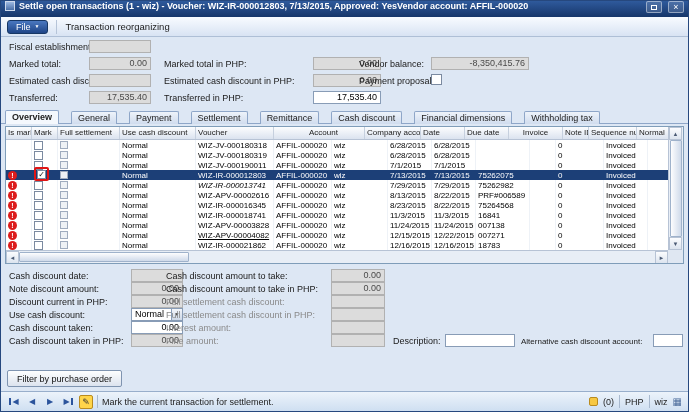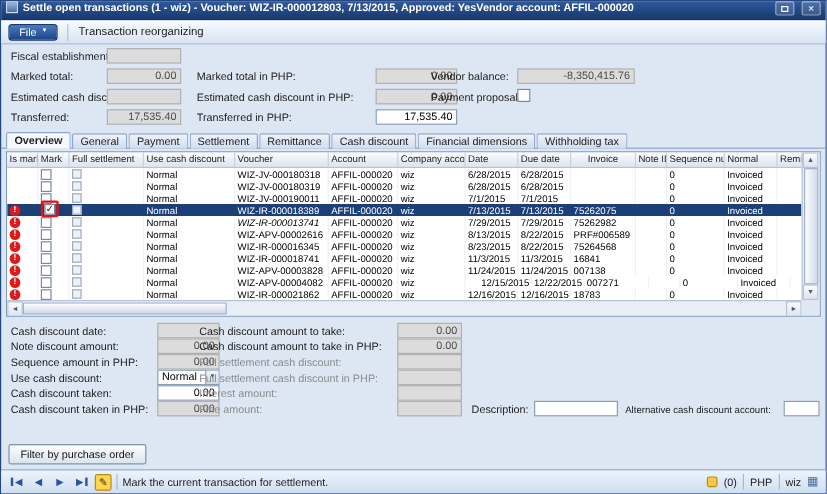--- a/index.html
+++ b/index.html
@@ -31,21 +31,21 @@
   .hdr-form { position:relative; height:70px; flex:0 0 auto; }
   .lbl { position:absolute; font-size:9px; color:#202020; white-space:nowrap; }
   .lbl.dim { color:#8a8a8a; }
   .fld { position:absolute; height:13px; font-size:9px; line-height:11px; padding:0 3px;
          border:1px solid #889cb6; background:#fff; color:#000; white-space:nowrap; overflow:hidden; }
   .fld.dis { background:#dcdcdc; border-color:#b1b1b1; color:#4a4a4a; }
   .fld.num { text-align:right; }
   .cbx { position:absolute; width:11px; height:11px; border:1px solid #7b8aa0; background:#fff; }
 
   
-  .tabs { display:flex; gap:1px; padding:2px 4px 0 4px; border-bottom:1px solid #8ea6c8;
+  .tabs { display:flex; gap:12px; padding:2px 4px 0 4px; border-bottom:1px solid #8ea6c8;
           height:17px; align-items:flex-end; flex:0 0 auto; }
   .tab { font-size:9px; padding:1px 6px 1px 6px; border:1px solid #8ea6c8; border-bottom:none;
          border-radius:2px 2px 0 0; background:linear-gradient(#eef3fa,#d0dcee); color:#222;
          position:relative; top:1px; white-space:nowrap; }
   .tab.active { background:#f4f8fd; font-weight:bold; padding-bottom:2px; z-index:2; }
 
   
   .grid-outer { margin:2px 4px; height:138px; border:1px solid #7f9db9; background:#fff;
                 position:relative; overflow:hidden; flex:0 0 auto; }
   .grid-content { position:absolute; left:0; top:0; right:15px; bottom:13px; overflow:hidden; }
@@ -155,21 +155,21 @@
     </div>
 
   <div class="grid-outer">
     <div class="grid-content">
       <div class="g-head">
           <div class="gh" style="width: 26px;">Is marked</div>
           <div class="gh" style="width: 26px;">Mark</div>
           <div class="gh" style="width: 62px;">Full settlement</div>
           <div class="gh" style="width: 76px;">Use cash discount</div>
           <div class="gh" style="width: 78px;">Voucher</div>
-          <div class="gh" style="width: 58px;">Account</div>
+          <div class="gh" style="width: 58px; margin-left: 33px;">Account</div>
           <div class="gh" style="width: 56px;">Company accounts</div>
           <div class="gh" style="width: 44px;">Date</div>
           <div class="gh" style="width: 44px;">Due date</div>
           <div class="gh" style="width: 54px; text-align: center;">Invoice</div>
           <div class="gh" style="width: 26px;">Note ID</div>
           <div class="gh" style="width: 48px;">Sequence number</div>
           <div class="gh" style="width: 44px;">Normal</div>
           <div class="gh" style="width: 60px;">Remittance</div>
         </div>
       <div class="g-body">
@@ -239,21 +239,21 @@
             </div>
             <div class="gc" style="width: 26px;">
               <span class="red-ring">
                 <span class="cb">✓</span>
               </span>
             </div>
             <div class="gc" style="width: 62px;">
               <span class="cb fs"></span>
             </div>
             <div class="gc" style="width: 76px;">Normal</div>
-            <div class="gc" style="width: 78px;">WIZ-IR-000018389</div>
+            <div class="gc" style="width: 78px;">WIZ-IR-000012803</div>
             <div class="gc" style="width: 58px;">AFFIL-000020</div>
             <div class="gc" style="width: 56px;">wiz</div>
             <div class="gc" style="width: 44px;">7/13/2015</div>
             <div class="gc" style="width: 44px;">7/13/2015</div>
             <div class="gc" style="width: 54px;">75262075</div>
             <div class="gc" style="width: 26px;"></div>
             <div class="gc" style="width: 48px;">0</div>
             <div class="gc" style="width: 44px;">Invoiced</div>
             <div class="gc" style="width: 60px;"></div>
           </div>
@@ -371,24 +371,24 @@
             <div class="gc" style="width: 26px;">
               <span class="warn-ic">!</span>
             </div>
             <div class="gc" style="width: 26px;">
               <span class="cb"></span>
             </div>
             <div class="gc" style="width: 62px;">
               <span class="cb fs"></span>
             </div>
             <div class="gc" style="width: 76px;">Normal</div>
-            <div class="gc" style="width: 78px;">WIZ-APV-00004082</div>
-            <div class="gc" style="width: 58px;">AFFIL-000020</div>
-            <div class="gc" style="width: 56px;">wiz</div>
-            <div class="gc" style="width: 44px; margin-left: 11px;">12/15/2015</div>
+            <div class="gc" style="width: 78px; text-decoration: underline;">WIZ-APV-00004082</div>
+            <div class="gc" style="width: 58px;">AFFIL-000020</div>
+            <div class="gc" style="width: 56px;">wiz</div>
+            <div class="gc" style="width: 44px;">12/15/2015</div>
             <div class="gc" style="width: 44px;">12/22/2015</div>
             <div class="gc" style="width: 54px;">007271</div>
             <div class="gc" style="width: 26px;"></div>
             <div class="gc" style="width: 48px;">0</div>
             <div class="gc" style="width: 44px;">Invoiced</div>
             <div class="gc" style="width: 60px;"></div>
           </div>
           <div class="gr">
             <div class="gc" style="width: 26px;">
               <span class="warn-ic">!</span>
@@ -430,21 +430,21 @@
     <span class="lbl" style="left:8px;top:5px">Cash discount date:</span>
     <span class="fld dis" style="left:130px;top:3px;width:52px"></span>
     <span class="lbl" style="left:165px;top:5px">Cash discount amount to take:</span>
     <span class="fld dis num" style="left:330px;top:3px;width:54px">0.00</span>
 
     <span class="lbl" style="left:8px;top:18px">Note discount amount:</span>
     <span class="fld dis num" style="left:130px;top:16px;width:52px">0.00</span>
     <span class="lbl" style="left:165px;top:18px">Cash discount amount to take in PHP:</span>
     <span class="fld dis num" style="left:330px;top:16px;width:54px">0.00</span>
 
-    <span class="lbl" style="left:8px;top:31px">Sequence amount in PHP:</span>
+    <span class="lbl" style="left:8px;top:31px">Discount current in PHP:</span>
     <span class="fld dis num" style="left:130px;top:29px;width:52px">0.00</span>
     <span class="lbl dim" style="left:165px;top:31px">Full settlement cash discount:</span>
     <span class="fld dis" style="left:330px;top:29px;width:54px"></span>
 
     <span class="lbl" style="left:8px;top:44px">Use cash discount:</span>
     <span class="combo" style="left:130px;top:42px;width:52px">
       <span class="cval">Normal</span>
       <span class="dd">▼</span>
     </span>
     <span class="lbl dim" style="left:165px;top:44px">Full settlement cash discount in PHP:</span>

